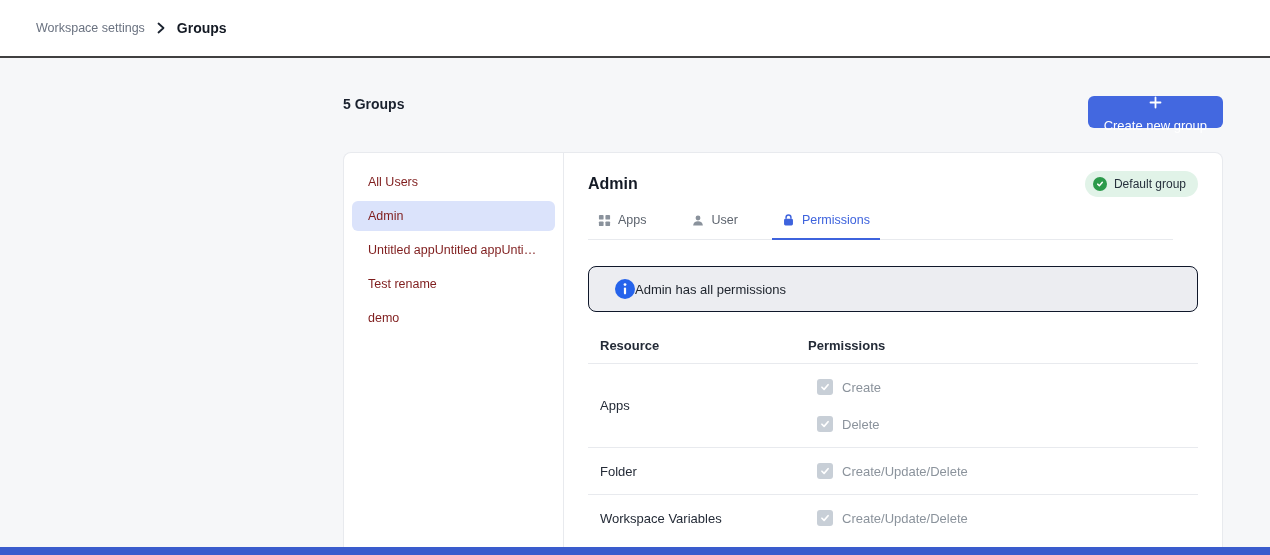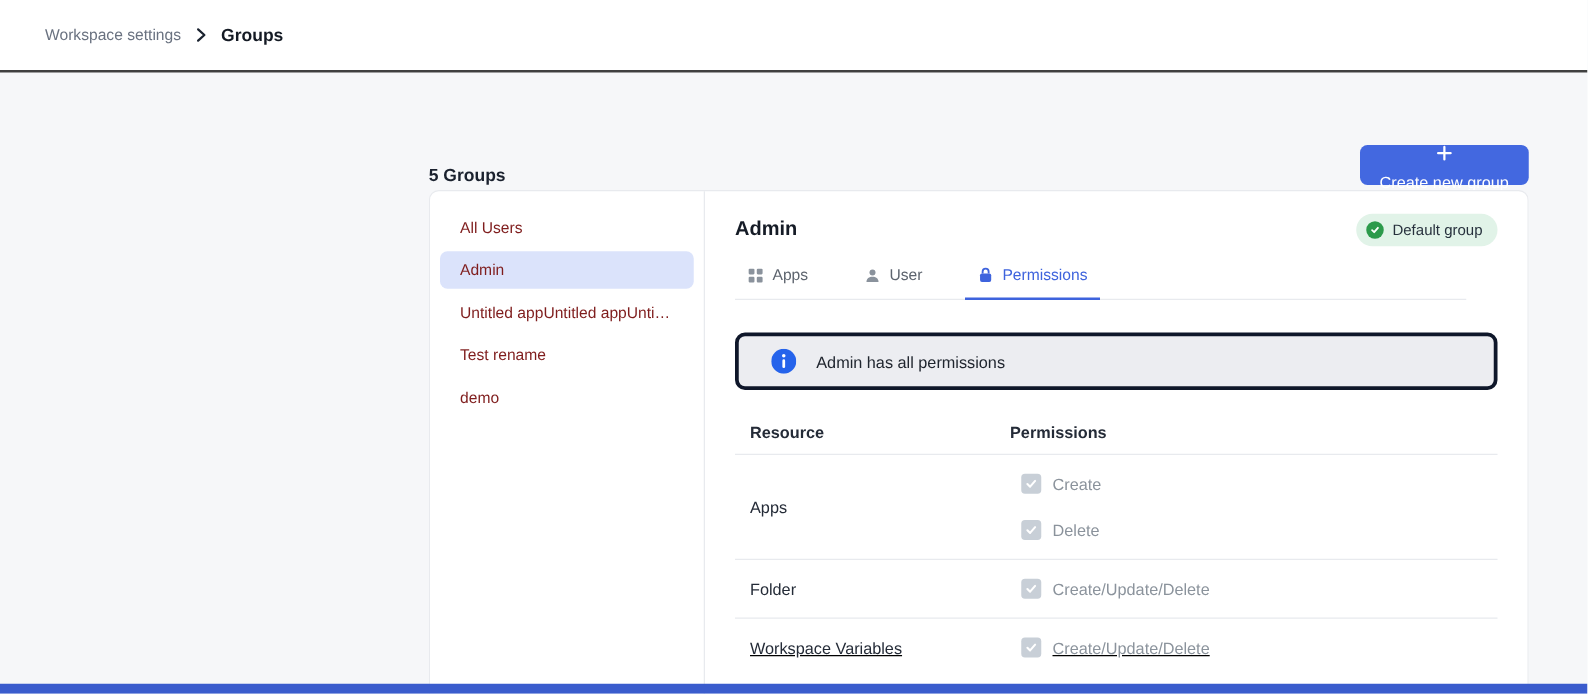--- a/index.html
+++ b/index.html
@@ -17,22 +17,22 @@
     background:#ffffff; border-bottom:2px solid #404040;
     display:flex; align-items:center; padding-left:36px;
   }
   .breadcrumb { display:flex; align-items:center; gap:11px; }
   .crumb-parent { font-size:12.5px; color:#6a7280; cursor:pointer; }
   .crumb-current { font-size:14px; font-weight:700; color:#141a24; }
   .chev { display:flex; align-items:center; }
 
   
   .page-head {
-    position:absolute; left:343px; width:880px; top:116px; height:32px;
-    display:flex; align-items:flex-end; justify-content:space-between;
+    position:absolute; left:343px; width:880px; top:96px; height:32px;
+    display:flex; align-items:flex-start; justify-content:space-between;
   }
   .groups-count { font-size:14px; font-weight:600; color:#1a212e; }
   .create-btn {
     display:flex; align-items:center; gap:9px; height:32px; padding:0 16px;
     background:#4368e0; border:none; border-radius:6px; color:#ffffff;
     font-size:13px; font-weight:500; font-family:inherit; cursor:pointer;flex-direction:column;
   }
 
   
   .card {
@@ -67,33 +67,33 @@
   .tab {
     display:flex; align-items:center; gap:7px; padding:0 10px 11px;
     font-size:12.5px; color:#5d646e; cursor:pointer;
     border-bottom:2px solid transparent; margin-bottom:-1px;
   }
   .tab.active { color:#3e63dd; font-weight:500; border-bottom-color:#3e63dd; }
   .tab .ticon { display:flex; align-items:center; }
 
   
   .banner {
-    margin-top:26px; height:46px; background:#ecedf1; border:3px solid #0f172a;
-    border-radius:8px; display:flex; align-items:center; gap:16px; padding:0 16px 0 26px;
+    margin-top:26px; height:46px; background:#ecedf1; border:1px solid #0f172a;
+    border-radius:8px; display:flex; align-items:center; padding:0 16px 0 26px;
   }
   .banner-text { font-size:13px; color:#20262f; }
   .info-circle { display:flex; align-items:center; flex:none; }
 
   
   .perm-table { margin-top:16px; }
   .t-head, .t-row { display:grid; grid-template-columns:208px 1fr; padding-left:12px; }
   .t-head { padding-top:10px; padding-bottom:10px; border-bottom:1px solid #e8eaee; }
   .t-head span { font-size:13px; font-weight:600; color:#242b37; }
   .t-row { align-items:center; padding-top:15px; padding-bottom:15px; border-bottom:1px solid #e8eaee; }
-  .t-row.last { border-bottom:none;text-decoration:underline; }
+  .t-row.last { border-bottom:none; }
   .res-label { font-size:13px; color:#242b37; }
   .perm-cell { display:flex; flex-direction:column; gap:21px; padding-left:9px; }
   .perm { display:flex; align-items:center; gap:9px; }
   .checkbox {
     width:16px; height:16px; border-radius:3px; background:#c8cfd7;
     display:flex; align-items:center; justify-content:center; flex:none; cursor:default;
   }
   .perm-label { font-size:13px; color:#8b939c; }
 
   

